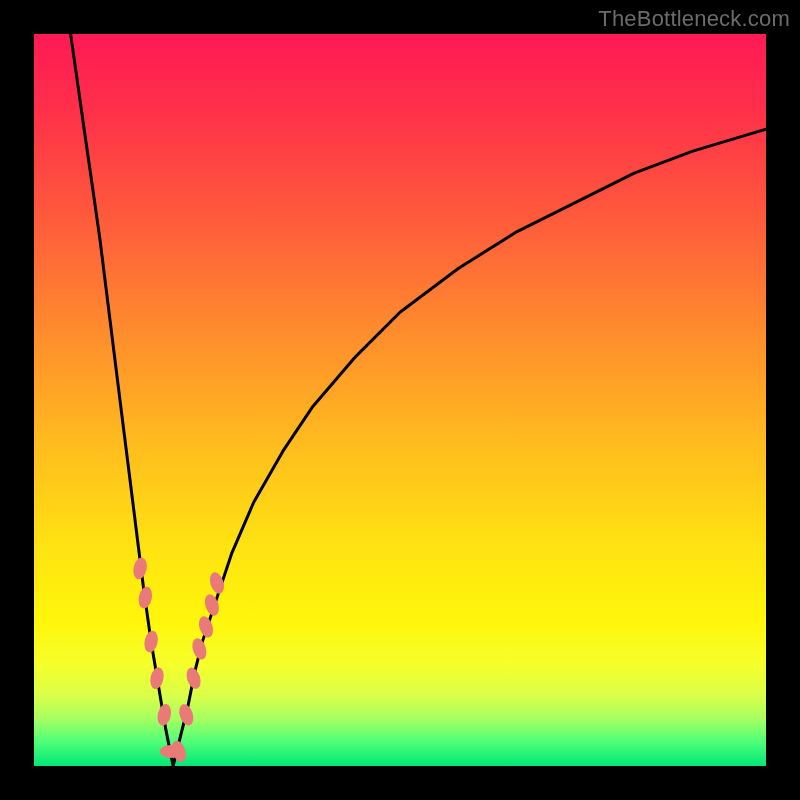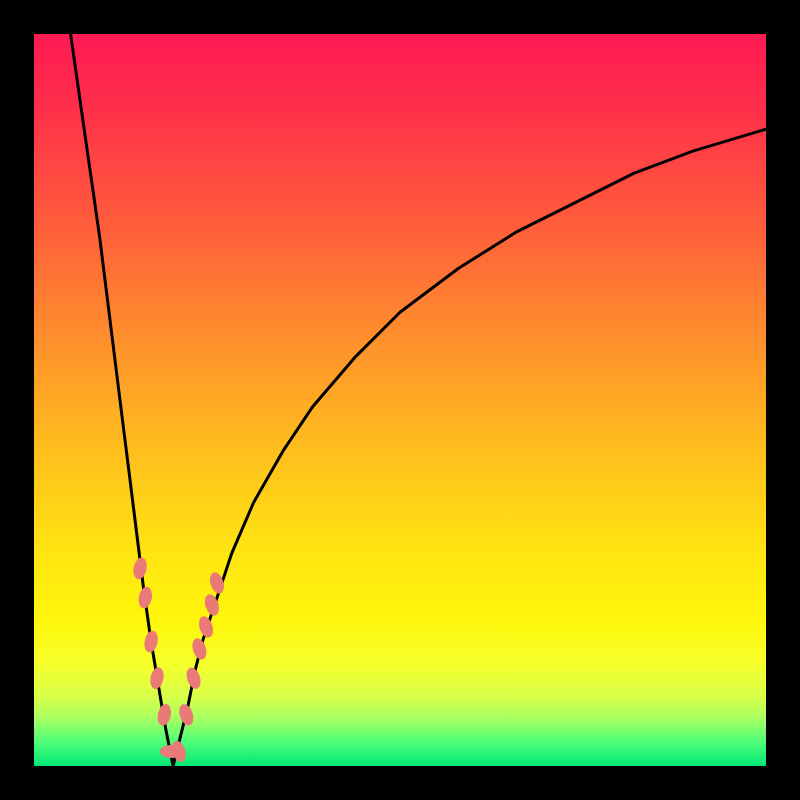--- a/index.html
+++ b/index.html
@@ -36,20 +36,21 @@
     font-weight: 400;
     letter-spacing: 0.2px;
     user-select: none;
   }
   svg { display: block; }
 </style>
 </head>
 <body>
 
 <div class="frame">
+  <div class="watermark">TheBottleneck.com</div>
   <div class="plot">
     <svg id="chart-svg" width="732" height="732" viewBox="0 0 732 732">
         <defs>
           <linearGradient id="bg-grad" x1="0" y1="0" x2="0" y2="1">
             <stop offset="0%" stop-color="#ff1a54"></stop>
             <stop offset="10%" stop-color="#ff2f4a"></stop>
             <stop offset="25%" stop-color="#ff5a3c"></stop>
             <stop offset="40%" stop-color="#ff8a2e"></stop>
             <stop offset="55.00000000000001%" stop-color="#ffb91f"></stop>
             <stop offset="70%" stop-color="#ffe312"></stop>

